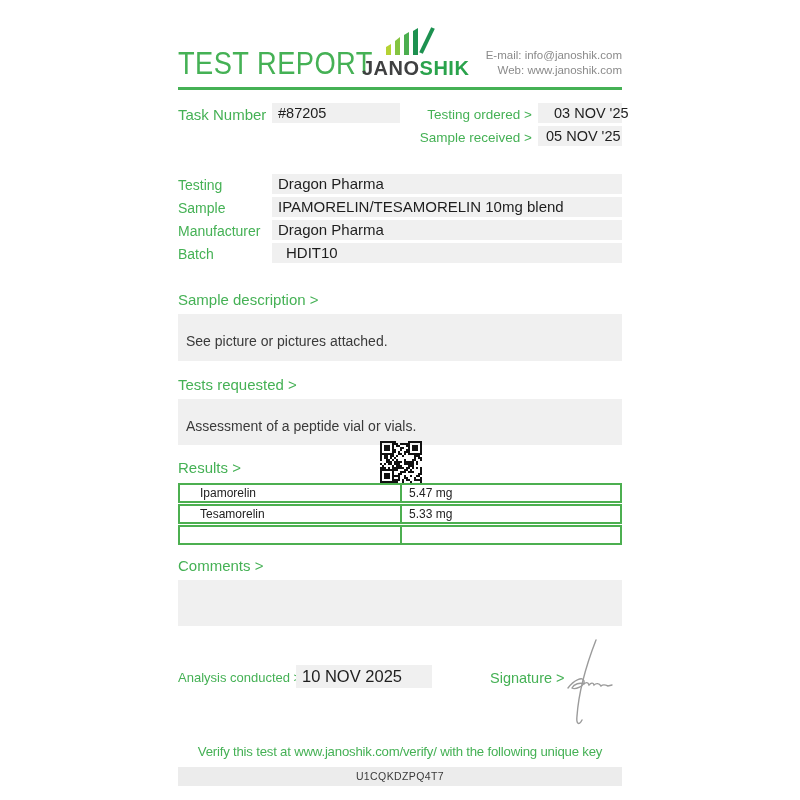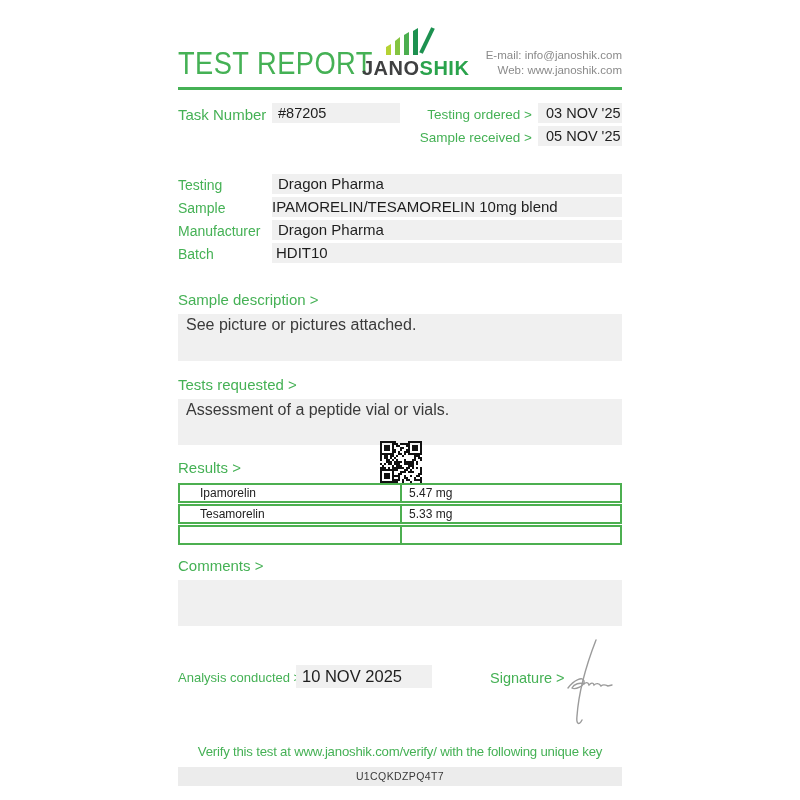--- a/index.html
+++ b/index.html
@@ -22,21 +22,21 @@
   .heading{color:var(--green);font-size:15px;white-space:nowrap}
   .graybox{background:var(--box_bg)}
   .val{color:var(--value_text);font-size:15px;white-space:nowrap}
   .report-title{color:var(--green);font-size:31px;font-weight:400;letter-spacing:0.5px;
     transform:scaleX(0.88);transform-origin:left center;white-space:nowrap}
   .contact{color:var(--muted_text);font-size:11.5px;line-height:15px;text-align:right;white-space:nowrap}
   .divider{background:var(--green)}
   .logo-text{font-size:20px;font-weight:bold;letter-spacing:0.5px;white-space:nowrap}
   .logo-text .jano{color:var(--logo_dark)}
   .logo-text .shik{color:var(--logo_green)}
-  .boxtext{font-size:16px;color:#3a3a3a;padding:2px 8px}
+  .boxtext{font-size:14px;color:#3a3a3a;padding:19px 8px}
   .trow{position:absolute;left:178px;width:444px;height:20px;border:2px solid var(--table_border);
     background:#fff;display:flex;align-items:center}
   .trow .c1{width:222px;height:100%;border-right:2px solid var(--table_border);
     display:flex;align-items:center;padding-left:20px;font-size:12px;color:#222;white-space:nowrap}
   .trow .c2{flex:1;height:100%;display:flex;align-items:center;padding-left:7px;font-size:12px;color:#222;white-space:nowrap}
   .task-val{font-size:14.5px;color:var(--value_text);line-height:20px;padding-left:6px;white-space:nowrap}
   .right-label{text-align:right;font-size:13.5px;color:var(--green);white-space:nowrap}
   .verify{color:var(--green);font-size:13.2px;text-align:center;letter-spacing:-0.2px;white-space:nowrap}
   .keybox{background:var(--key_box_bg);text-align:center;font-size:10.5px;letter-spacing:0.4px;
     color:#3a3a3a;line-height:19px}
@@ -66,46 +66,46 @@
 
   <div class="abs divider" style="left:178px;top:87px;width:444px;height:3px"></div>
 
   <div class="abs label" style="left:178px;top:106px;font-size:15px">Task Number</div>
   <div class="abs graybox" style="left:272px;top:103px;width:128px;height:20px">
     <div class="task-val">#87205</div>
   </div>
 
   <div class="abs right-label" style="left:400px;top:107px;width:132px">Testing ordered &gt;</div>
   <div class="abs graybox" style="left:538px;top:103px;width:84px;height:20px">
-    <div class="task-val" style="padding-left:8px">03 NOV '25</div>
+    <div class="task-val" style="padding-left:16px">03 NOV '25</div>
   </div>
 
   <div class="abs right-label" style="left:400px;top:130px;width:132px">Sample received &gt;</div>
   <div class="abs graybox" style="left:538px;top:126px;width:84px;height:20px">
     <div class="task-val" style="padding-left:8px">05 NOV '25</div>
   </div>
 
   <div class="abs label" style="left:178px;top:177px">Testing</div>
   <div class="abs graybox" style="left:272px;top:174px;width:350px;height:20px">
     <div class="val" style="padding-left:6px;line-height:20px">Dragon Pharma</div>
   </div>
 
   <div class="abs label" style="left:178px;top:200px">Sample</div>
   <div class="abs graybox" style="left:272px;top:197px;width:350px;height:20px">
-    <div class="val" style="padding-left:0;line-height:20px">IPAMORELIN/TESAMORELIN 10mg blend</div>
+    <div class="val" style="padding-left:6px;line-height:20px">IPAMORELIN/TESAMORELIN 10mg blend</div>
   </div>
 
   <div class="abs label" style="left:178px;top:223px">Manufacturer</div>
   <div class="abs graybox" style="left:272px;top:220px;width:350px;height:20px">
     <div class="val" style="padding-left:6px;line-height:20px">Dragon Pharma</div>
   </div>
 
   <div class="abs label" style="left:178px;top:246px">Batch</div>
   <div class="abs graybox" style="left:272px;top:243px;width:350px;height:20px">
-    <div class="val" style="padding-left:4px;line-height:20px">HDIT10</div>
+    <div class="val" style="padding-left:14px;line-height:20px">HDIT10</div>
   </div>
 
   <div class="abs heading" style="left:178px;top:291px">Sample description &gt;</div>
   <div class="abs graybox" style="left:178px;top:314px;width:444px;height:47px">
     <div class="boxtext">See picture or pictures attached.</div>
   </div>
 
   <div class="abs heading" style="left:178px;top:376px">Tests requested &gt;</div>
   <div class="abs graybox" style="left:178px;top:399px;width:444px;height:46px">
     <div class="boxtext">Assessment of a peptide vial or vials.</div>

